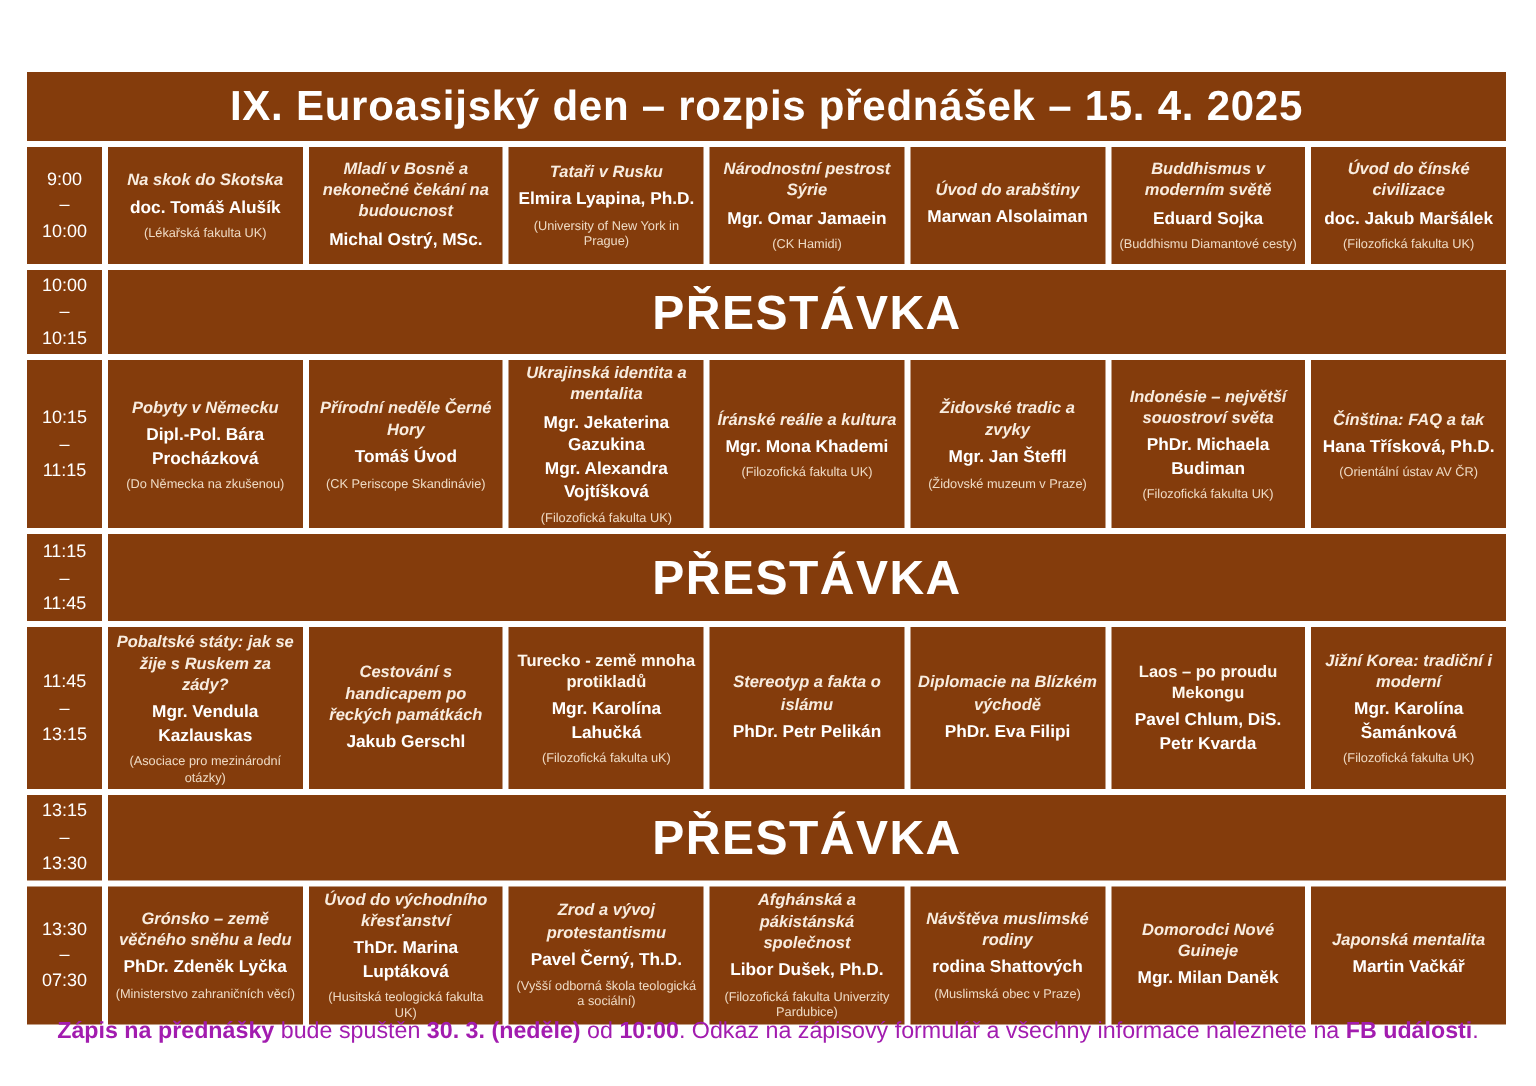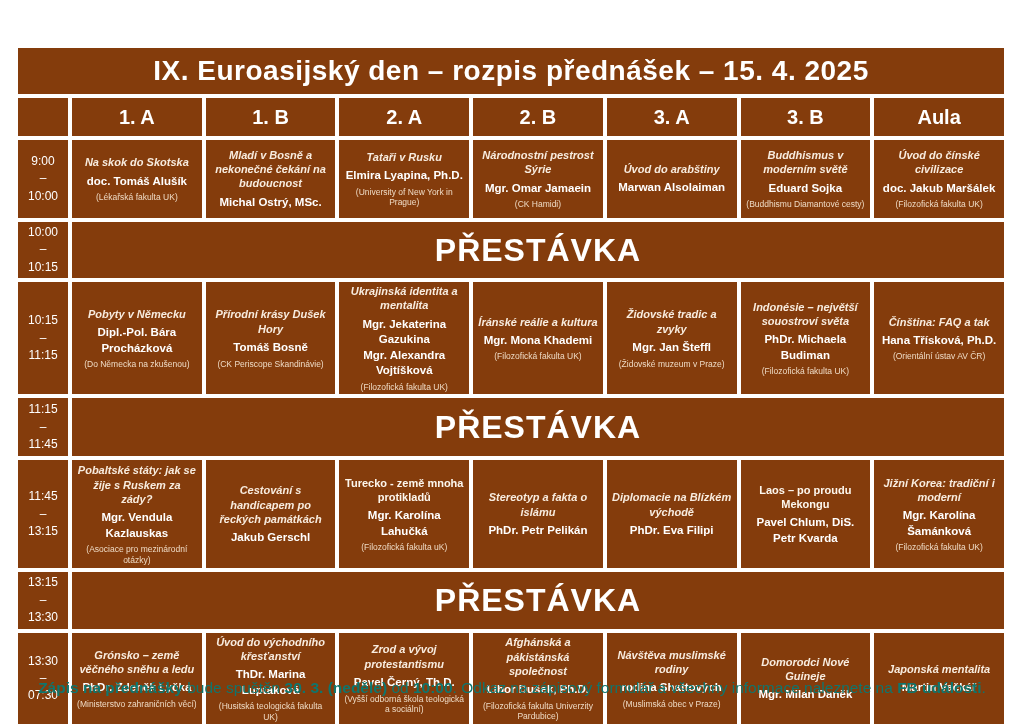--- a/index.html
+++ b/index.html
@@ -21,21 +21,21 @@
   td.corner-cell{height:34px;}
   td.col-header{font-size:20px;font-weight:bold;height:34px;}
   td.time-cell{font-size:12px;font-weight:normal;line-height:1.45;padding:2px 1px;color:#FBF2E7;}
   td.break-cell{font-size:32px;font-weight:bold;letter-spacing:1px;color:#FDF7EE;}
   .topic{font-style:italic;font-size:11px;font-weight:bold;color:#F8ECDF;line-height:1.3;margin-bottom:4px;}
   .topic.upright{font-style:normal;color:#FDF7EE;}
   .speaker{font-weight:bold;font-size:11.5px;color:#ffffff;line-height:1.35;}
   .affiliation{font-size:8.5px;color:#EEDAC4;line-height:1.25;margin-top:3px;}
   .footer-note{
     position:absolute;left:0;top:679px;width:1024px;text-align:center;
-    color:#0f766e;font-size:15.5px;
+    color:#a21caf;font-size:15.5px;
   }
   .footer-note span.b{font-weight:bold;}
 </style>
 </head>
 <body>
 
 <div class="poster">
   <table class="schedule">
     <colgroup>
       <col style="width:50px">
@@ -44,30 +44,20 @@
         <col>
         <col>
         <col>
         <col>
         <col>
     </colgroup>
     <tbody id="schedule-body">
       <tr>
         <td class="title-cell" colspan="8">IX. Euroasijský den – rozpis přednášek – 15. 4. 2025</td>
       </tr>
-      <tr id="header-row">
-        <td class="corner-cell"></td>
-      <td class="col-header">1. A</td>
-          <td class="col-header">1. B</td>
-          <td class="col-header">2. A</td>
-          <td class="col-header">2. B</td>
-          <td class="col-header">3. A</td>
-          <td class="col-header">3. B</td>
-          <td class="col-header">Aula</td>
-        </tr>
 
     <tr style="height: 78px;">
           <td class="time-cell">
             <div>9:00</div>
             <div>–</div>
             <div>10:00</div>
           </td>
           <td class="lecture-cell">
             <div class="topic">Na skok do Skotska</div>
             <div class="speaker">doc. Tomáš Alušík</div>
@@ -115,22 +105,22 @@
             <div>10:15</div>
             <div>–</div>
             <div>11:15</div>
           </td>
           <td class="lecture-cell">
             <div class="topic">Pobyty v Německu</div>
             <div class="speaker">Dipl.-Pol. Bára Procházková</div>
             <div class="affiliation">(Do Německa na zkušenou)</div>
           </td>
           <td class="lecture-cell">
-            <div class="topic">Přírodní krásy Dušek Hory</div>
-            <div class="speaker">Tomáš Bosně</div>
+            <div class="topic">Přírodní neděle Černé Hory</div>
+            <div class="speaker">Tomáš Úvod</div>
             <div class="affiliation">(CK Periscope Skandinávie)</div>
           </td>
           <td class="lecture-cell">
             <div class="topic">Ukrajinská identita a mentalita</div>
             <div class="speaker">Mgr. Jekaterina Gazukina</div>
             <div class="speaker">Mgr. Alexandra Vojtíšková</div>
             <div class="affiliation">(Filozofická fakulta UK)</div>
           </td>
           <td class="lecture-cell">
             <div class="topic">Íránské reálie a kultura</div>

